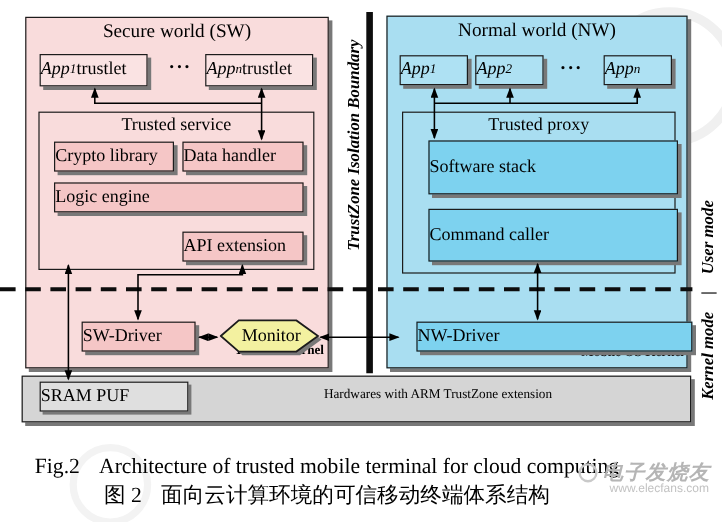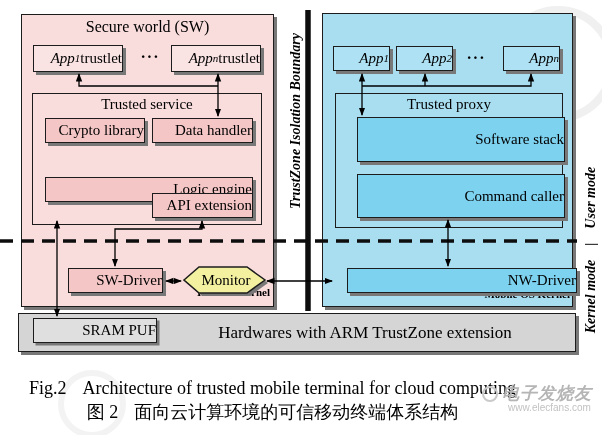--- a/index.html
+++ b/index.html
@@ -24,21 +24,21 @@
   }
   .world-secure{background:var(--secure_bg);}
   .world-normal{background:var(--normal_bg);}
   .world-title{
     text-align:center;font-size:16px;z-index:2;
   }
   
   .box{
     border:1.4px solid #1c1c1c;
     box-shadow:3px 3px 0 var(--shadow);
-    display:flex;align-items:center;justify-content:flex-end;
+    display:flex;align-items:center;justify-content:flex-start;
     font-size:15px;line-height:1;
     z-index:2;white-space:nowrap;
   }
   .pink-light{background:var(--trustlet_box);}
   .pink{background:var(--secure_box);}
   .blue-light{background:var(--normal_app_box);}
   .blue{background:var(--normal_box);margin-left:12px;}
   .gray{background:var(--sram_bg);box-shadow:2.5px 2.5px 0 var(--shadow);}
   .container-box{
     border:1.5px solid #1c1c1c;
@@ -96,35 +96,36 @@
   <div class="abs box pink-light" style="left:171px;top:45px;width:90px;height:27px;">
     <span class="app-base">App</span>
       <span class="app-sub">n</span>
       <span> trustlet</span>
   </div>
 
   <div class="abs container-box" style="left:32px;top:93px;width:230px;height:132px;"></div>
   <div class="abs container-title" style="left:32px;top:96px;width:230px;">Trusted service</div>
   <div class="abs box pink" style="left:45px;top:118px;width:100px;height:25px;">Crypto library</div>
   <div class="abs box pink" style="left:152px;top:118px;width:101px;height:25px;">Data handler</div>
-  <div class="abs box pink" style="left:45px;top:152px;width:208px;height:25px;margin-top:25px;">Logic engine</div>
+  <div class="abs box pink" style="left:45px;top:152px;width:208px;height:25px;">Logic engine</div>
   <div class="abs box pink" style="left:152px;top:193px;width:101px;height:25px;">API extension</div>
 
   <div class="abs italic-label" style="left:140px;top:246px;width:130px;text-align:right;">TEE OS Kernel</div>
   <div class="abs box pink" style="left:68px;top:268px;width:95px;height:25px;">SW-Driver</div>
 
   <div class="abs hexwrap" style="left:183px;top:265px;width:86px;height:34px;">
     <svg width="86" height="34">
       <polygon points="4,18 19,5 67,5 85,18 67,31 19,31" fill="#787878"></polygon>
       <polygon points="1,15 16,2 64,2 82,15 64,28 16,28" fill="#f3f1a0" stroke="#1c1c1c" stroke-width="1.5"></polygon>
     </svg>
     <span class="hex-label" style="top:-2px;">Monitor</span>
   </div>
 
   <div class="abs world world-normal" style="left:322px;top:13px;width:251px;height:294px;"></div>
+  <div class="abs world-title" style="left:322px;top:17px;width:251px;">Normal world (NW)</div>
 
   <div class="abs box blue-light" style="left:333px;top:46px;width:57px;height:25px;">
     <span class="app-base">App</span>
       <span class="app-sub">1</span>
   </div>
   <div class="abs box blue-light" style="left:396px;top:46px;width:57px;height:25px;">
     <span class="app-base">App</span>
       <span class="app-sub">2</span>
   </div>
   <div class="abs dots" style="left:458px;top:49px;width:36px;">···</div>
@@ -136,21 +137,21 @@
   <div class="abs container-box" style="left:335px;top:93px;width:228px;height:135px;"></div>
   <div class="abs container-title" style="left:335px;top:96px;width:228px;">Trusted proxy</div>
   <div class="abs box blue" style="left:345px;top:117px;width:208px;height:45px;">Software stack</div>
   <div class="abs italic-label" style="left:430px;top:248px;width:140px;text-align:right;">Mobile OS Kernel</div>
 
   <div class="abs box blue" style="left:345px;top:174px;width:208px;height:44px;">Command caller</div>
   <div class="abs box blue" style="left:335px;top:268px;width:230px;height:25px;">NW-Driver</div>
 
   <div class="abs world" style="left:18px;top:313px;width:558px;height:39px;background:#d5d5d5;z-index:1;"></div>
   <div class="abs box gray" style="left:33px;top:318px;width:124px;height:25px;">SRAM PUF</div>
-  <div class="abs" style="left:170px;top:323px;width:390px;text-align:center;font-size:17px;z-index:2;">Hardwares with ARM TrustZone extension</div>
+  <div class="abs" style="left:170px;top:323px;width:390px;text-align:center;font-size:11px;z-index:2;">Hardwares with ARM TrustZone extension</div>
 
   <div class="abs rot" style="left:211px;top:113px;width:170px;height:16px;">TrustZone Isolation Boundary</div>
 
   <div class="abs rot" style="left:471px;top:242px;width:240px;height:16px;">
     <span>Kernel mode</span>
     <span class="mode-gap"></span>
     <span style="font-weight:bold;">|</span>
     <span class="mode-gap"></span>
     <span>User mode</span>
   </div>

